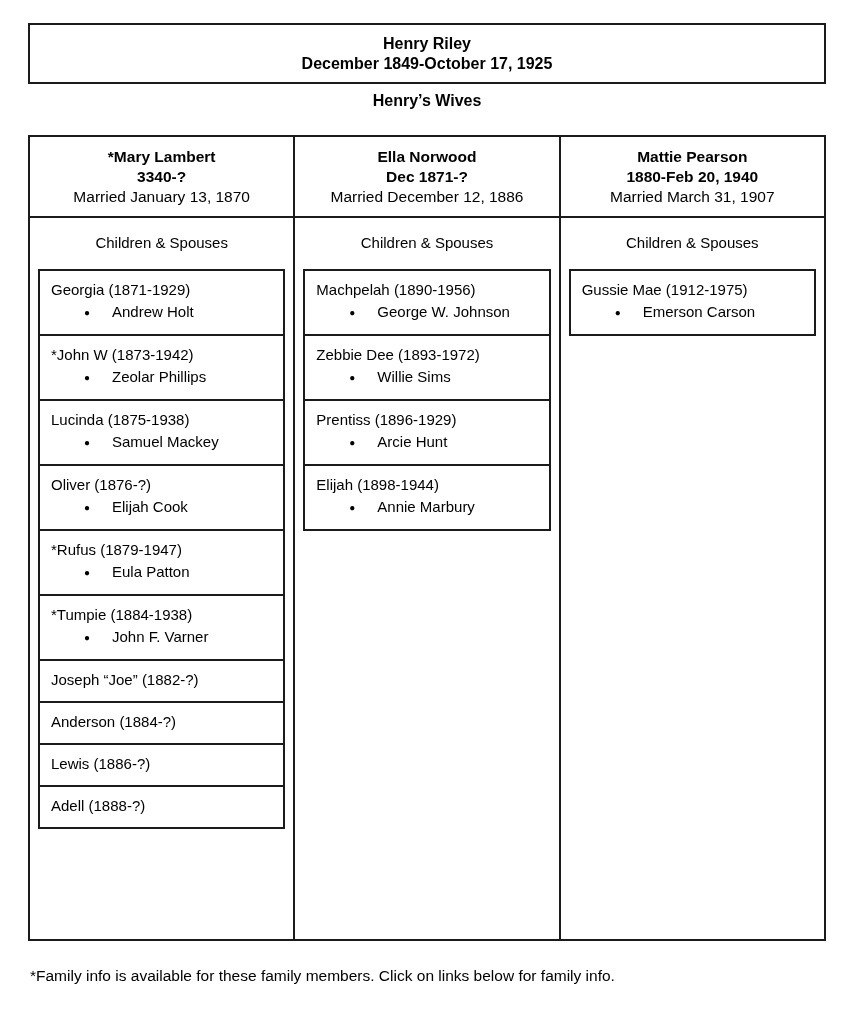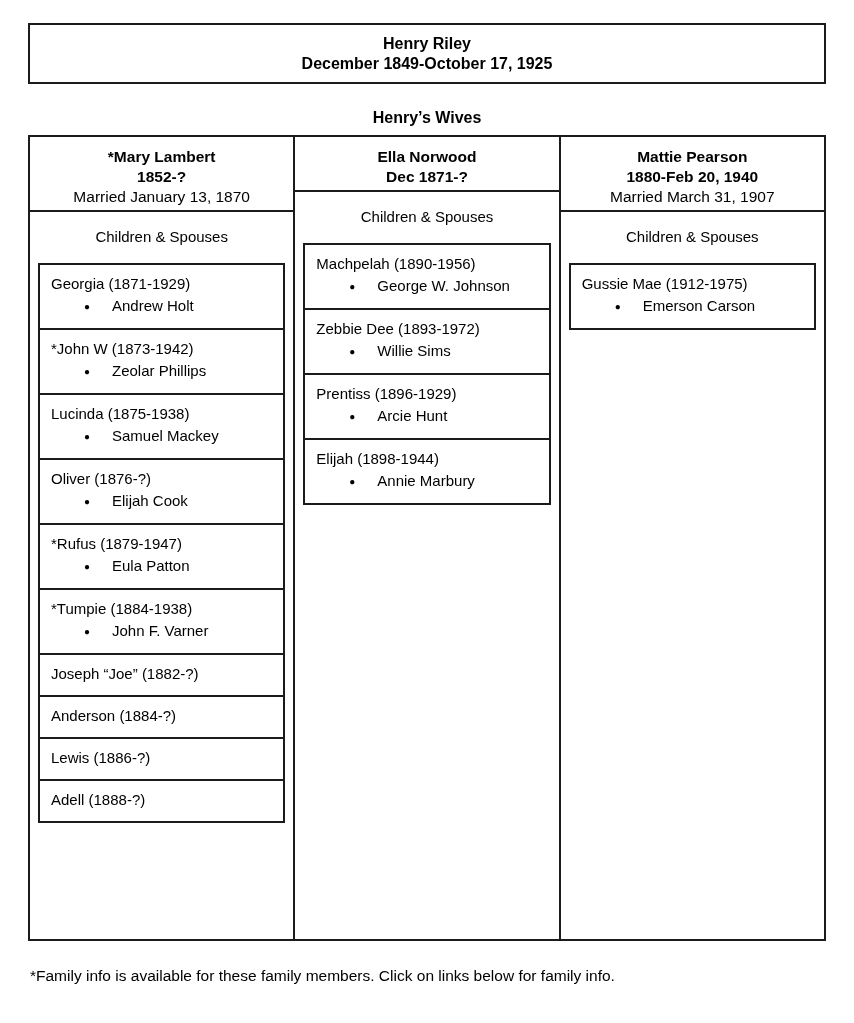--- a/index.html
+++ b/index.html
@@ -31,21 +31,21 @@
     align-items: center;
     text-align: center;
     font-size: 16px;
     line-height: 20px;
     font-weight: bold;
   }
 
   .section-heading {
     position: absolute;
     left: 28px;
-    top: 109px;
+    top: 92px;
     width: 798px;
     text-align: center;
     font-size: 16px;
     font-weight: bold;
   }
 
   .wives-table {
     position: absolute;
     left: 28px;
     top: 135px;
@@ -61,21 +61,21 @@
     border-right: 2px solid #1b1b1b;
     display: flex;
     flex-direction: column;
     min-width: 0;
   }
   .wife-column:last-child { border-right: none; }
 
   .wife-header {
     border-bottom: 2px solid #1b1b1b;
     text-align: center;
-    padding: 10px 4px 3px 4px;
+    padding: 10px 4px 9px 4px;
     font-size: 15.5px;
     line-height: 20px;
   }
   .wife-name, .wife-dates { font-weight: bold; }
 
   .children-header {
     text-align: center;
     margin-top: 15px;
     font-size: 15px;
     line-height: 19px;
@@ -127,21 +127,21 @@
     <div>Henry Riley</div>
     <div>December 1849-October 17, 1925</div>
   </div>
 
   <div class="section-heading">Henry’s Wives</div>
 
   <div class="wives-table" id="wives-table">
       <div class="wife-column">
         <div class="wife-header">
           <div class="wife-name">*Mary Lambert</div>
-          <div class="wife-dates">1852-?</div>
+          <div class="wife-dates">3340-?</div>
           <div class="wife-married">Married January 13, 1870</div>
         </div>
         <div class="wife-body">
           <div class="children-header">Children &amp; Spouses</div>
           <div class="children-stack">
             <div class="child-box">
               <div class="child-name">Georgia (1871-1929)</div>
               <div class="spouse-row"><span class="bullet">●</span><span class="spouse-name">Andrew Holt</span></div>
             </div>
             <div class="child-box">
@@ -176,20 +176,21 @@
             <div class="child-box">
               <div class="child-name">Adell (1888-?)</div>
             </div>
           </div>
         </div>
       </div>
       <div class="wife-column">
         <div class="wife-header">
           <div class="wife-name">Ella Norwood</div>
           <div class="wife-dates">Dec 1871-?</div>
+          <div class="wife-married">Married December 12, 1886</div>
         </div>
         <div class="wife-body">
           <div class="children-header">Children &amp; Spouses</div>
           <div class="children-stack">
             <div class="child-box">
               <div class="child-name">Machpelah (1890-1956)</div>
               <div class="spouse-row"><span class="bullet">●</span><span class="spouse-name">George W. Johnson</span></div>
             </div>
             <div class="child-box">
               <div class="child-name">Zebbie Dee (1893-1972)</div>

